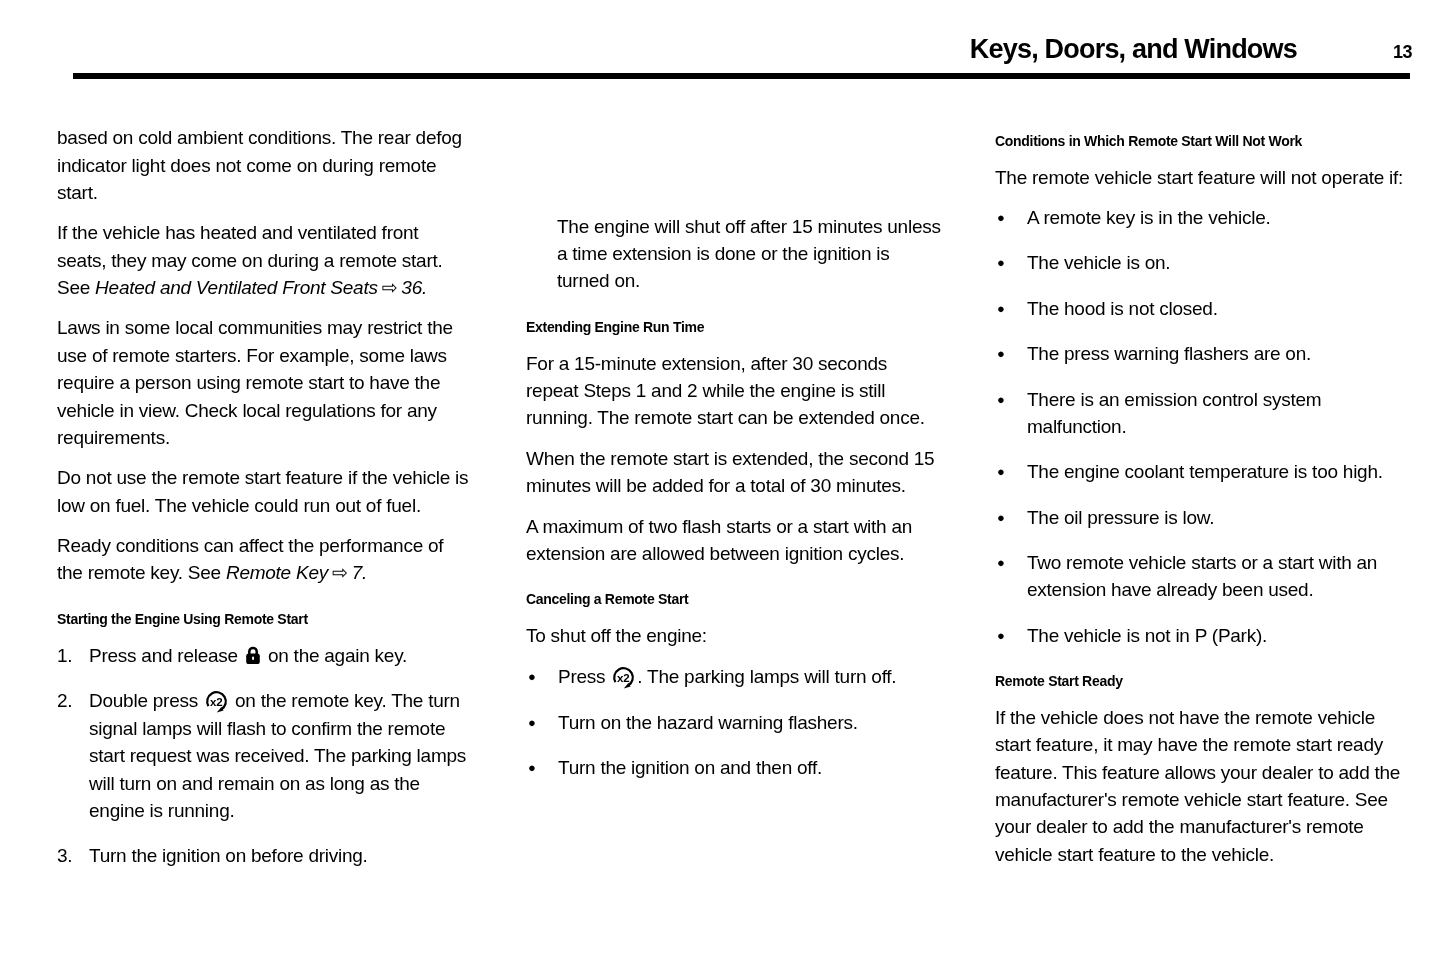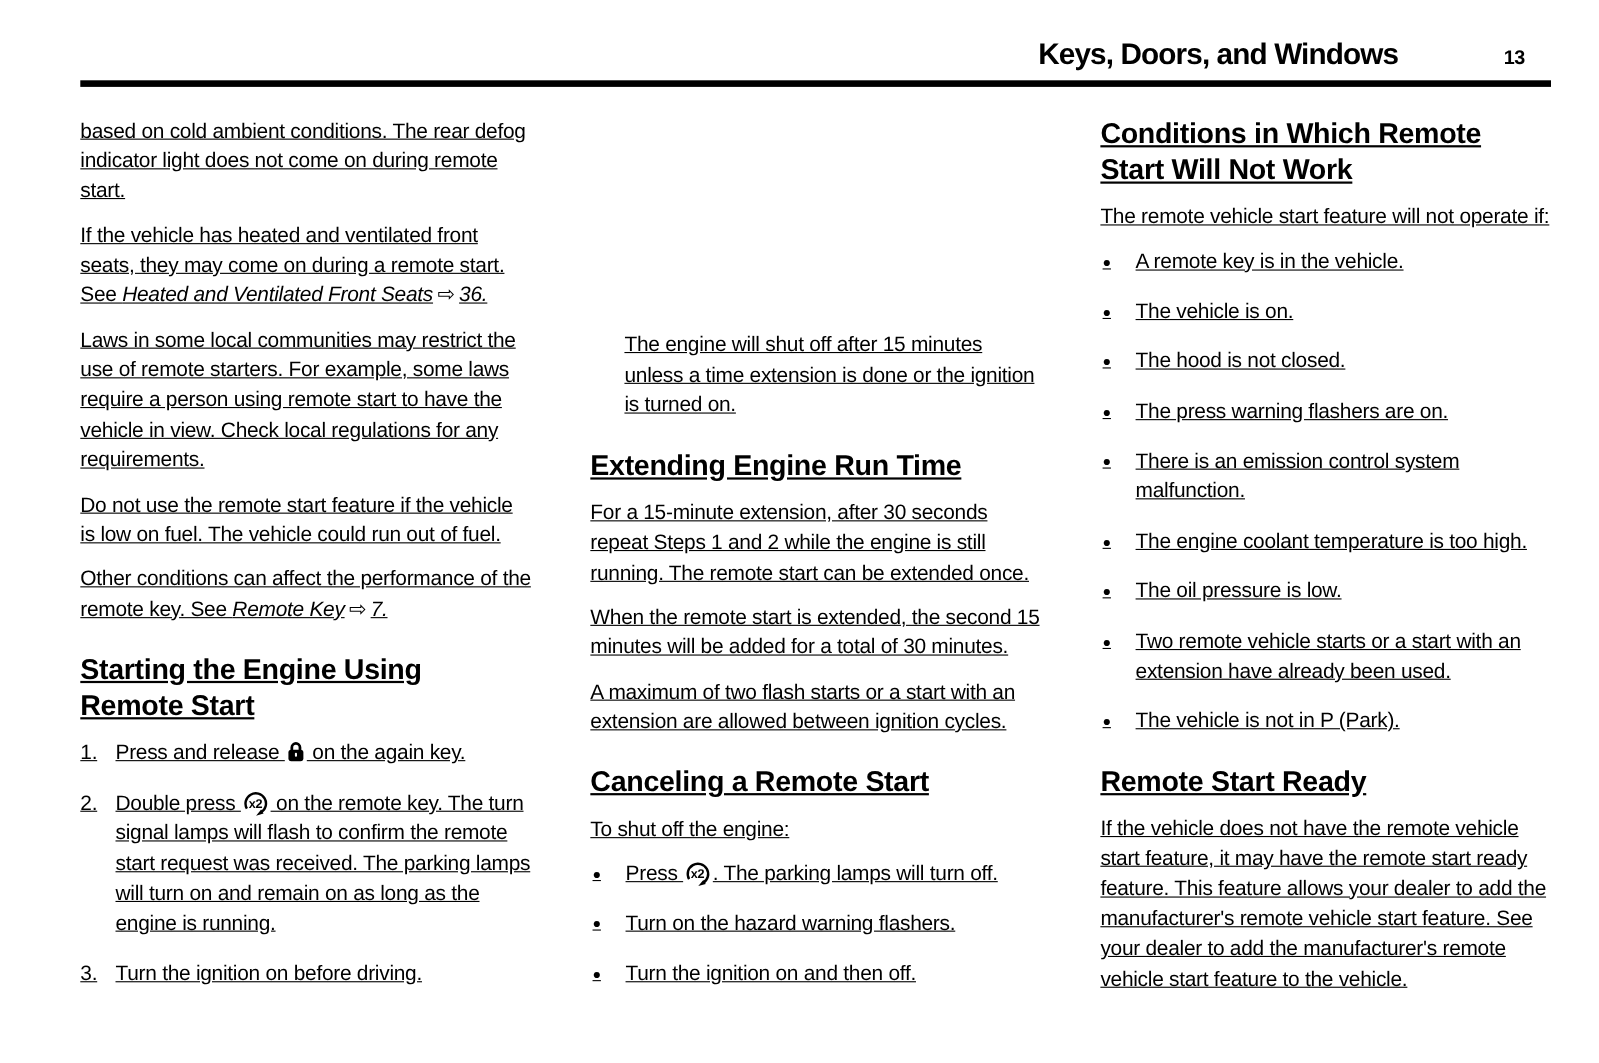--- a/index.html
+++ b/index.html
@@ -10,21 +10,21 @@
     color:#000;
     font-family:"Liberation Sans", sans-serif;
     overflow:hidden;
     box-sizing:border-box;
   }
   
   .header-row {
     display:flex;
     align-items:baseline;
     justify-content:flex-end;
-    padding:36px 68px 0 73px;
+    padding:36px 42px 0 73px;
     line-height:1;
   }
   .chapter-title {
     font-size:27px;
     font-weight:bold;
     letter-spacing:-0.8px;
   }
   .page-number {
     font-size:18px;
     font-weight:bold;
@@ -32,46 +32,45 @@
     letter-spacing:-0.5px;
   }
   .header-rule {
     height:6px;
     background:#000;
     margin:10px 44px 0 73px;
   }
   
   .columns {
     display:flex;
-    align-items:flex-end;
-    margin:0 44px 0 73px;
+    align-items:center;
+    margin:0 44px 0 57px;
     padding-top:16px;
     height:838px;
     box-sizing:border-box;
-    text-decoration:underline;
   }
   .column { flex:1 1 0; min-width:0; }
   .col-1 { padding-right:25px; }
   .col-2 { padding-left:27px; padding-right:25px; }
   .col-3 { padding-left:27px; }
   .col-rule {
     width:2px;
     background:#000;
     flex:none;
   }
   
   .para {
     font-size:19px;
     line-height:1.44;
     letter-spacing:-0.25px;
     margin:0 0 13px 0;
   }
   .para.indent { margin-left:31px; }
   .heading {
-    font-size:26px;
+    font-size:14px;
     font-weight:bold;
     line-height:1.28;
     letter-spacing:-0.3px;
     margin:24px 0 13px 0;
   }
   .column > .heading:first-child { margin-top:2px; }
   .num-item, .bullet-item {
     display:flex;
     font-size:19px;
     line-height:1.44;
@@ -112,21 +111,21 @@
     <span class="page-number">13</span>
   </div>
   <div class="header-rule"></div>
 
   <div class="columns">
     <section class="column col-1" id="col-0">
         <div class="para"><span>based on cold ambient conditions. The rear defog indicator light does not come on during remote start.</span></div>
         <div class="para"><span>If the vehicle has heated and ventilated front seats, they may come on during a remote start. See </span><span class="em">Heated and Ventilated Front Seats</span><span class="xref-glyph">⇨</span><span class="em">36.</span></div>
         <div class="para"><span>Laws in some local communities may restrict the use of remote starters. For example, some laws require a person using remote start to have the vehicle in view. Check local regulations for any requirements.</span></div>
         <div class="para"><span>Do not use the remote start feature if the vehicle is low on fuel. The vehicle could run out of fuel.</span></div>
-        <div class="para"><span>Other conditions can affect the performance of the remote key. See </span><span class="em">Remote Key</span><span class="xref-glyph">⇨</span><span class="em">7.</span></div>
+        <div class="para"><span>Ready conditions can affect the performance of the remote key. See </span><span class="em">Remote Key</span><span class="xref-glyph">⇨</span><span class="em">7.</span></div>
         <div class="heading">Starting the Engine Using Remote Start</div>
         <div class="num-item">
           <span class="num">1.</span>
           <div class="item-body"><span>Press and release </span><span class="inline-icon lock"><svg width="20" height="21" viewBox="0 0 20 21">
                 <path d="M6.3 9.2 V6.6 a3.7 3.7 0 0 1 7.4 0 V9.2" fill="none" stroke="#000" stroke-width="2.5"></path>
                 <rect x="3.2" y="8.6" width="13.6" height="10.4" rx="2.6" fill="#000"></rect>
                 <rect x="9.1" y="11.4" width="1.9" height="3.6" rx="0.9" fill="#fff"></rect>
               </svg></span><span> on the again key.</span></div>
         </div>
         <div class="num-item">

